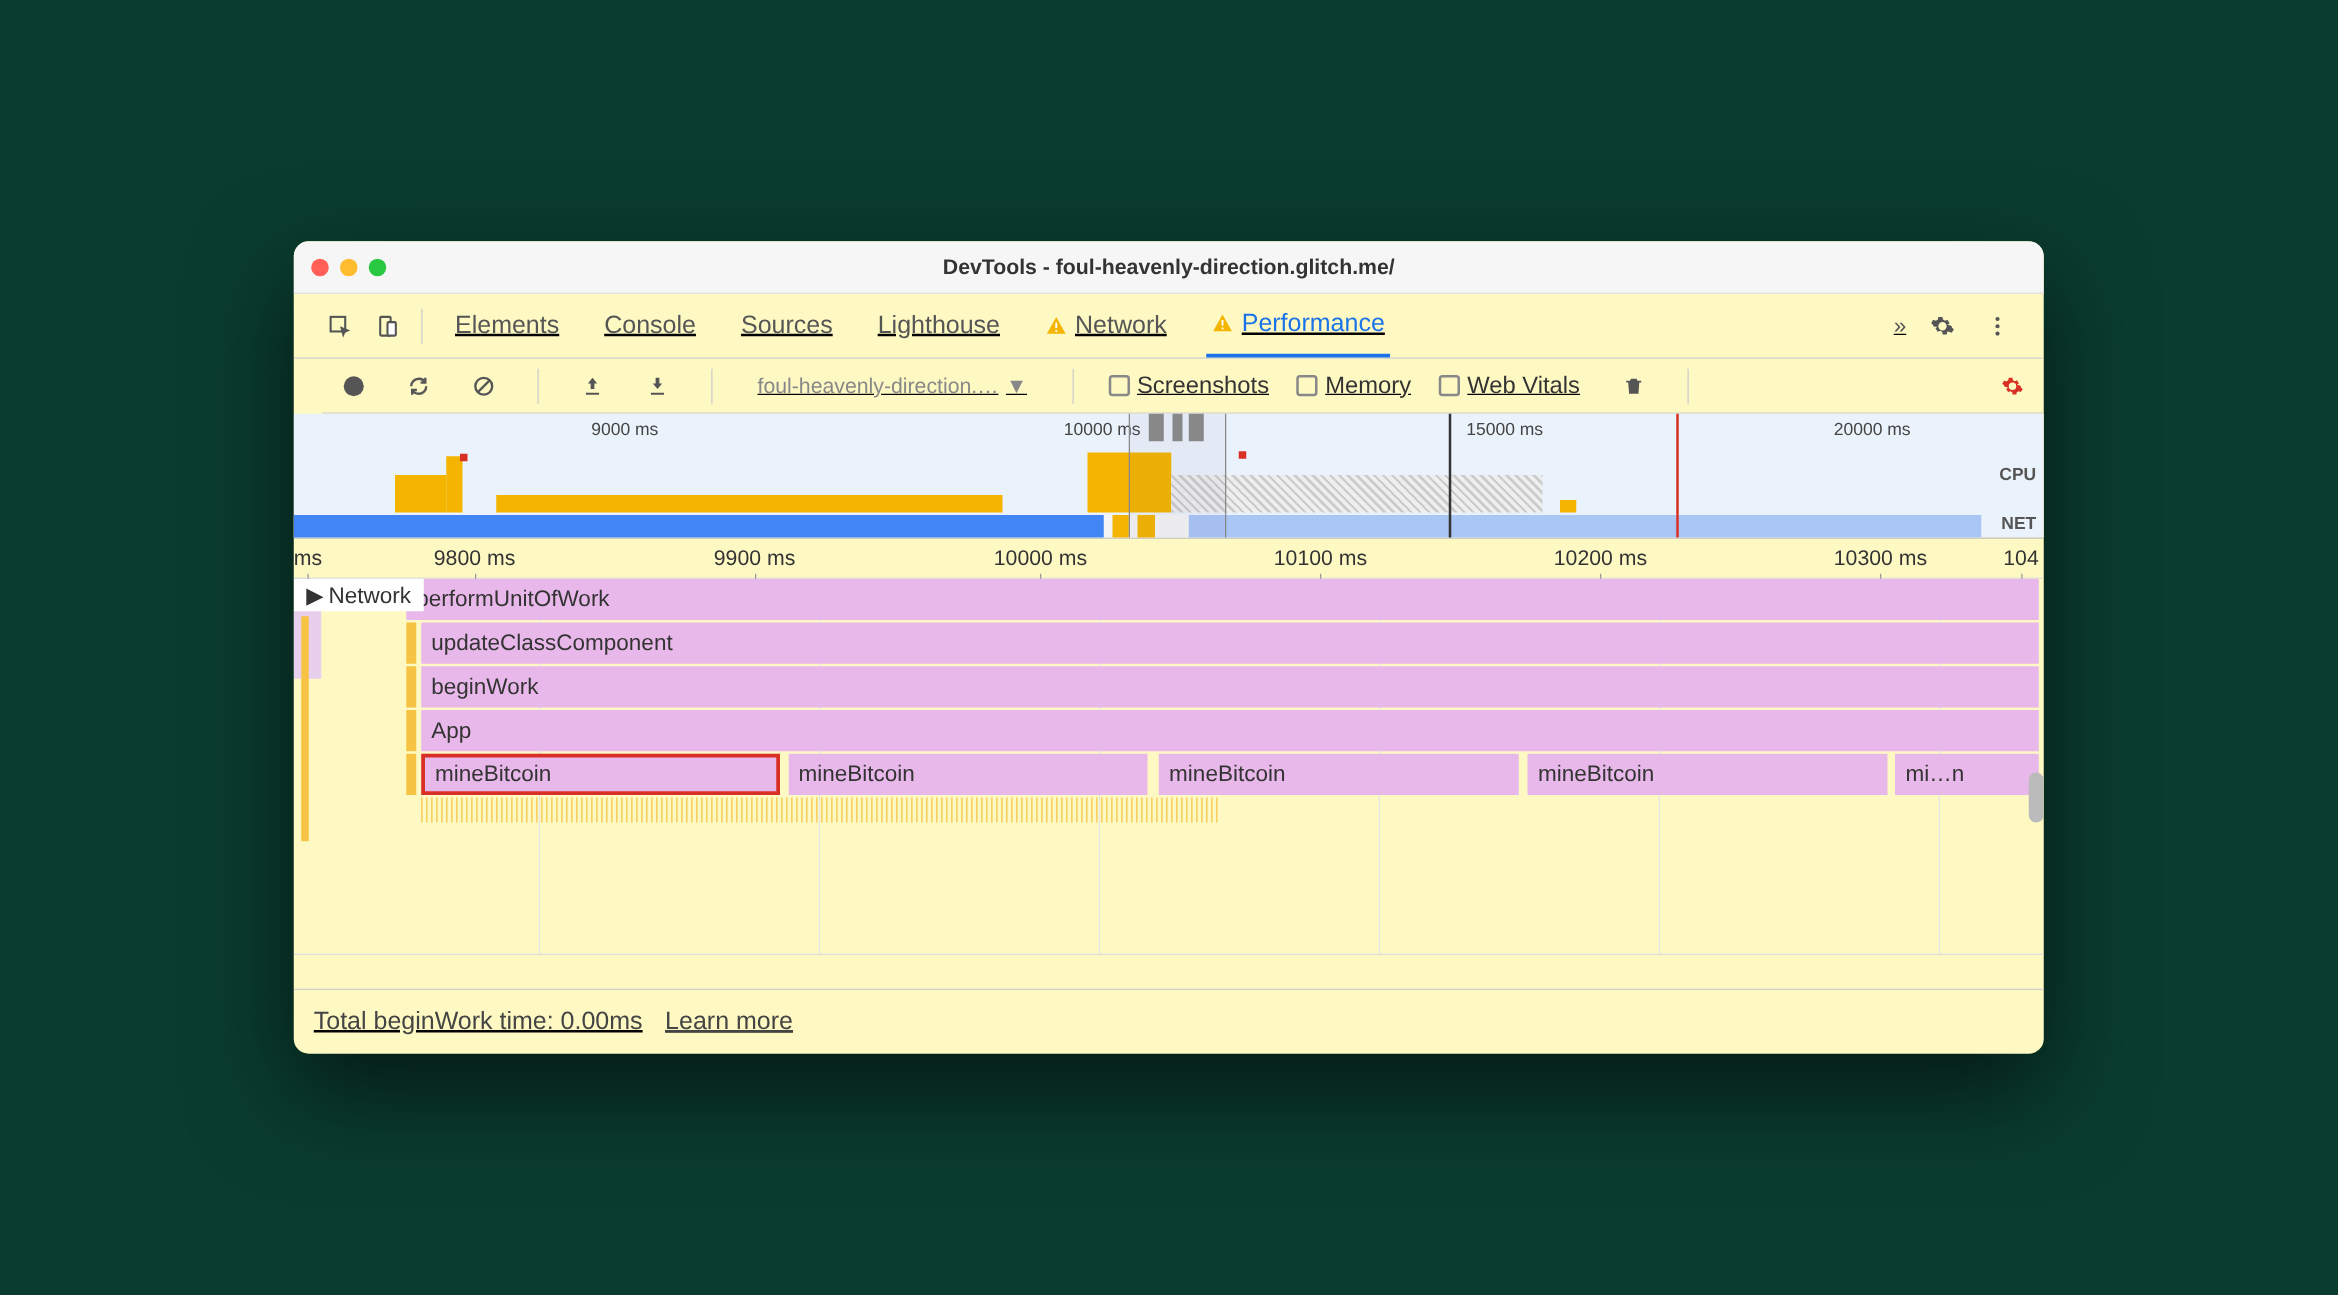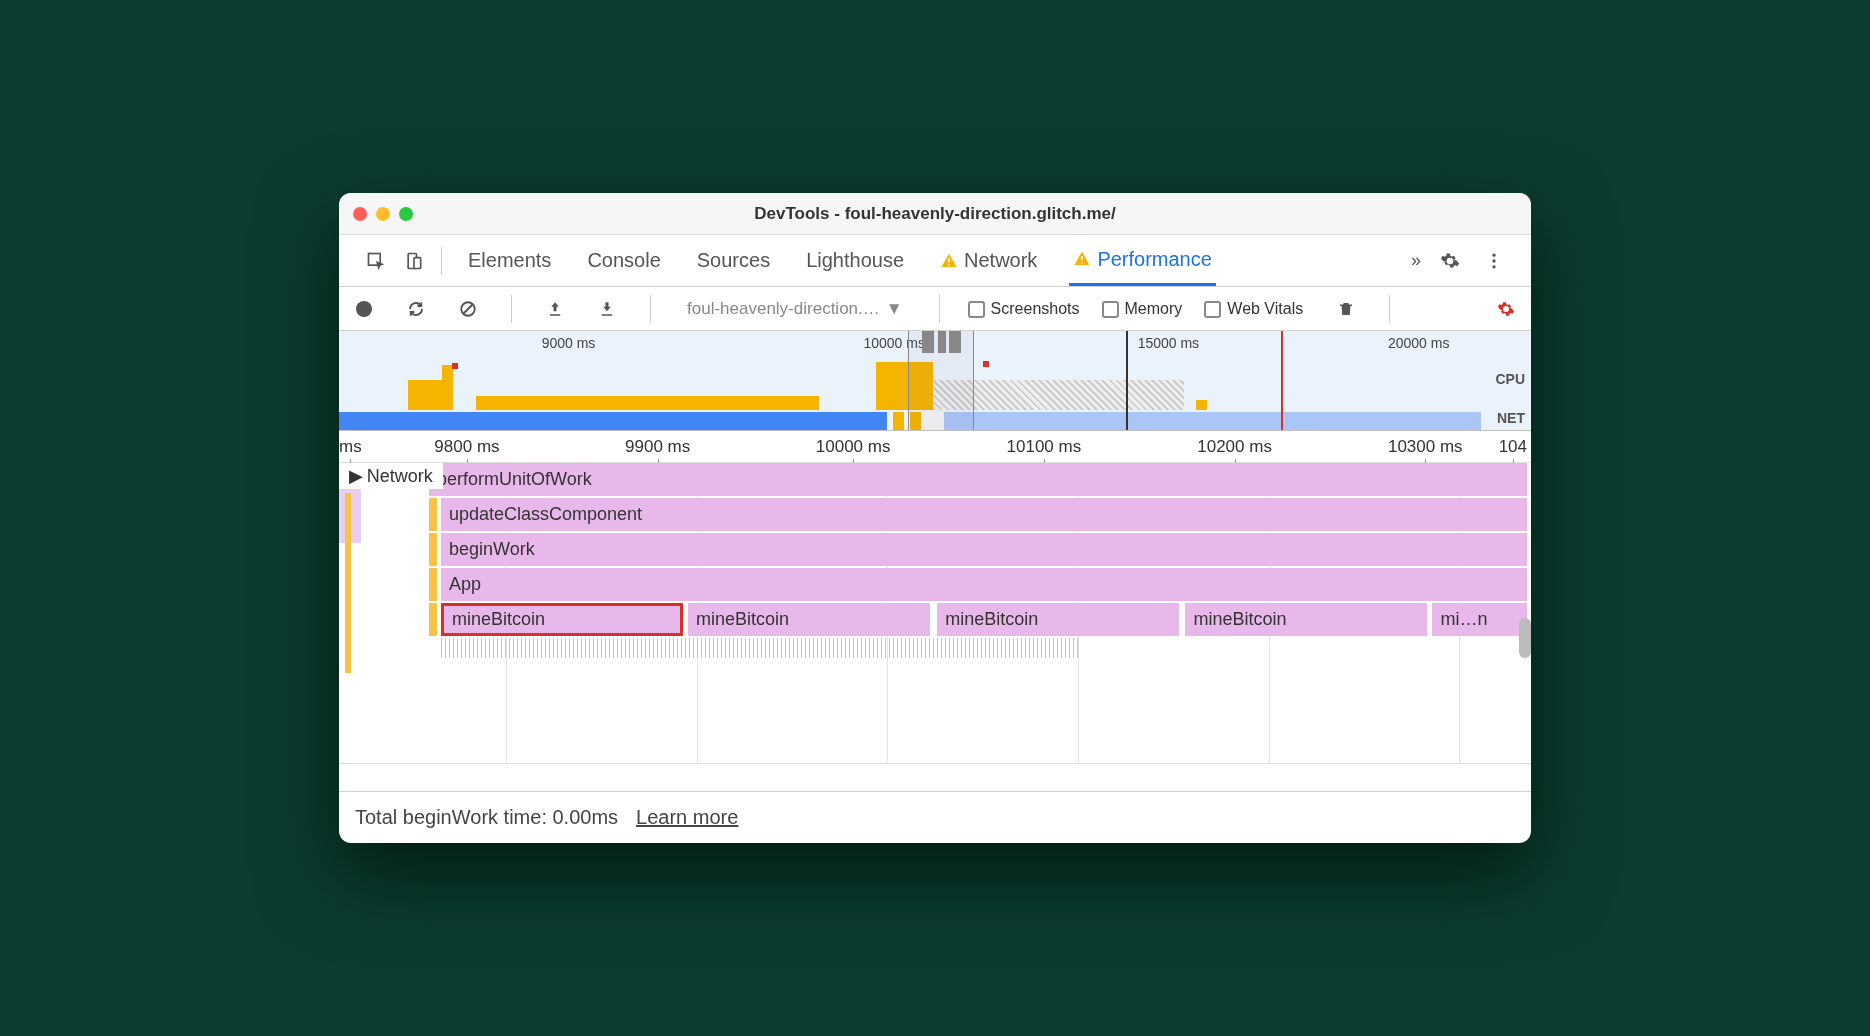--- a/index.html
+++ b/index.html
@@ -6,25 +6,26 @@
 body {
   background: #0a3d2f;
   font-family: -apple-system, BlinkMacSystemFont, "Segoe UI", Helvetica, Arial, sans-serif;
   display: flex;
   justify-content: center;
   align-items: center;
   min-height: 100vh;
   padding: 40px;
 }
 .window {
-  width: 1192px;
-  background: #ffffff;
+  width: 1400px;
+  background: #fef9c3;
   border-radius: 12px;
   box-shadow: 0 30px 80px rgba(0,0,0,0.6);
   overflow: hidden;
+  text-decoration: underline;
 }
 .titlebar {
   height: 42px;
   display: flex;
   align-items: center;
   padding: 0 14px;
   position: relative;
   background: #f6f6f6;
   border-bottom: 1px solid #ddd;
 }
@@ -47,31 +48,31 @@
 .tabs { display: flex; gap: 28px; margin-left: 12px; flex: 1; }
 .tab { font-size: 20px; color: #555; padding: 12px 4px; cursor: pointer; display: flex; align-items: center; gap: 6px; }
 .tab.active { color: #1a73e8; border-bottom: 3px solid #1a73e8; }
 .warn {
   width: 18px; height: 18px;
 }
 .chev { font-size: 18px; color: #555; padding: 0 8px; }
 .tabs-right { display: flex; align-items: center; gap: 10px; margin-left: auto; }
 .toolbar {
   display: flex; align-items: center; height: 44px; padding: 0 10px;
-  border-bottom: 1px solid #d0d0d0; gap: 22px;
+  border-bottom: 1px solid #d0d0d0; gap: 22px; margin-left: 23px;
 }
 .toolbar-icon { width: 30px; height: 30px; display: flex; align-items: center; justify-content: center; color: #555; cursor: pointer; }
 .toolbar-icon svg { width: 18px; height: 18px; }
 .record { width: 16px; height: 16px; background: #555; border-radius: 50%; }
 .dropdown {
   display: flex; align-items: center; gap: 6px; color: #888;
   font-size: 17px; padding: 0 8px; max-width: 240px;
   white-space: nowrap; overflow: hidden;
 }
-.checkbox-group { display: flex; align-items: flex-end; gap: 6px; font-size: 16px; color: #333; }
+.checkbox-group { display: flex; align-items: center; gap: 6px; font-size: 19px; color: #333; }
 .cb { width: 17px; height: 17px; border: 2px solid #888; border-radius: 3px; }
 .gear-red { color: #d93025; }
 
 .overview {
   height: 100px;
   background: linear-gradient(180deg, #eaf2fb 0%, #eaf2fb 100%);
   border-bottom: 1px solid #c0c0c0;
   position: relative;
 }
 .overview .time-label { position: absolute; top: 4px; font-size: 14px; color: #444; }

